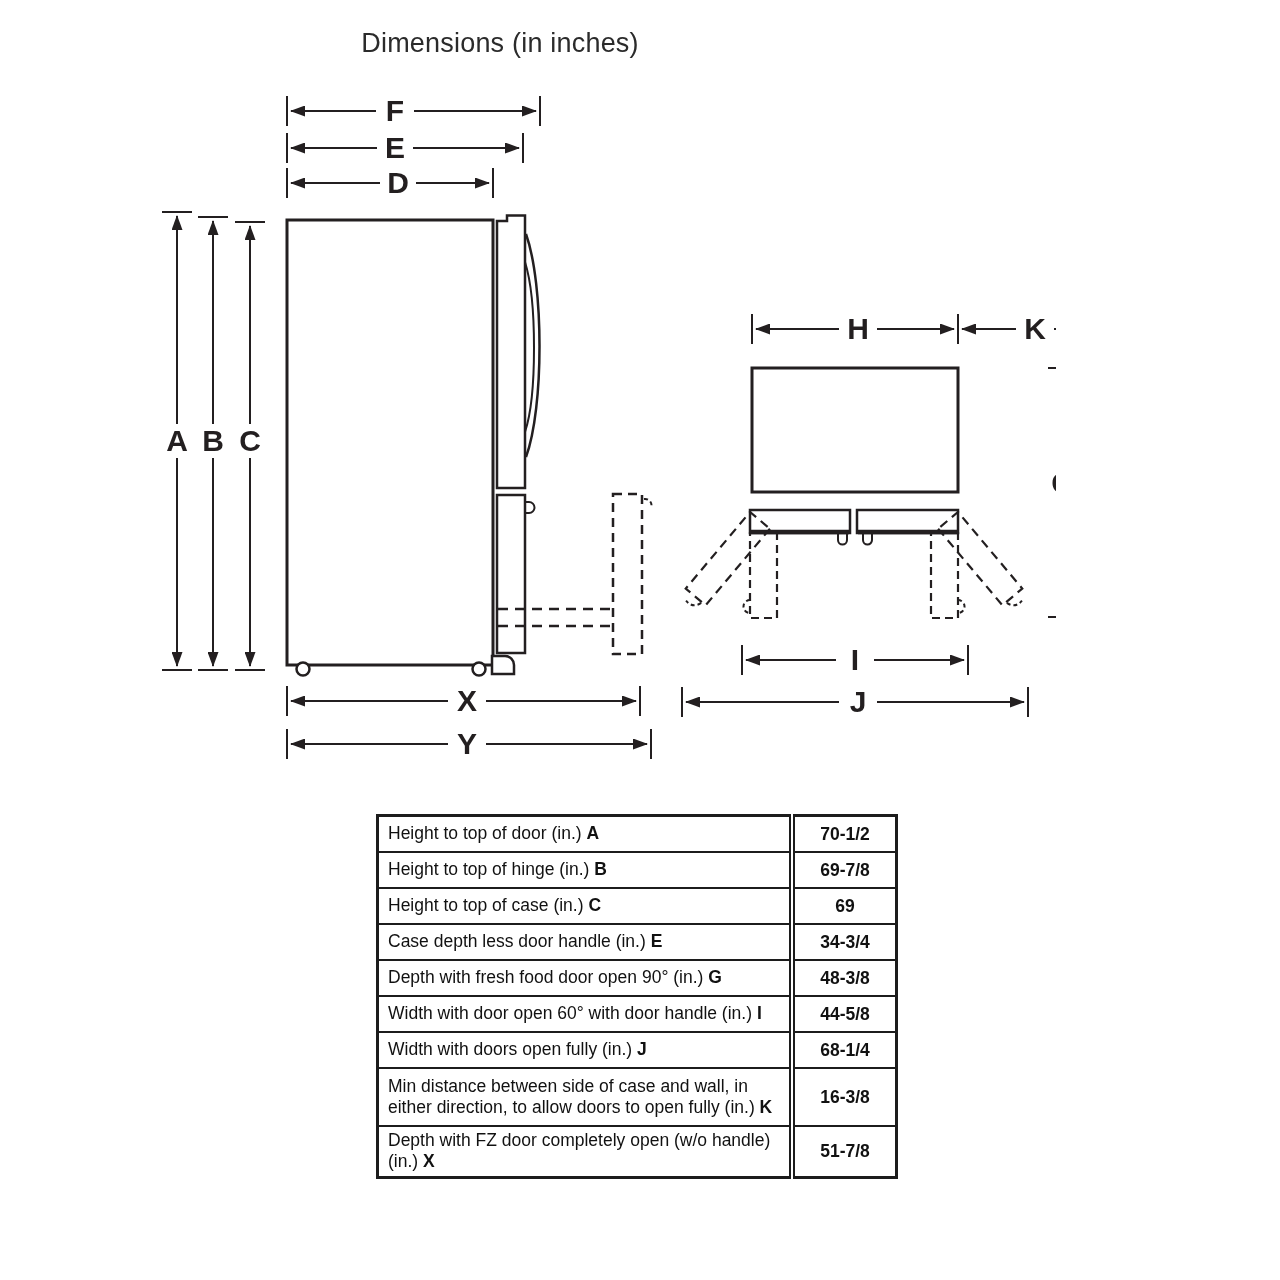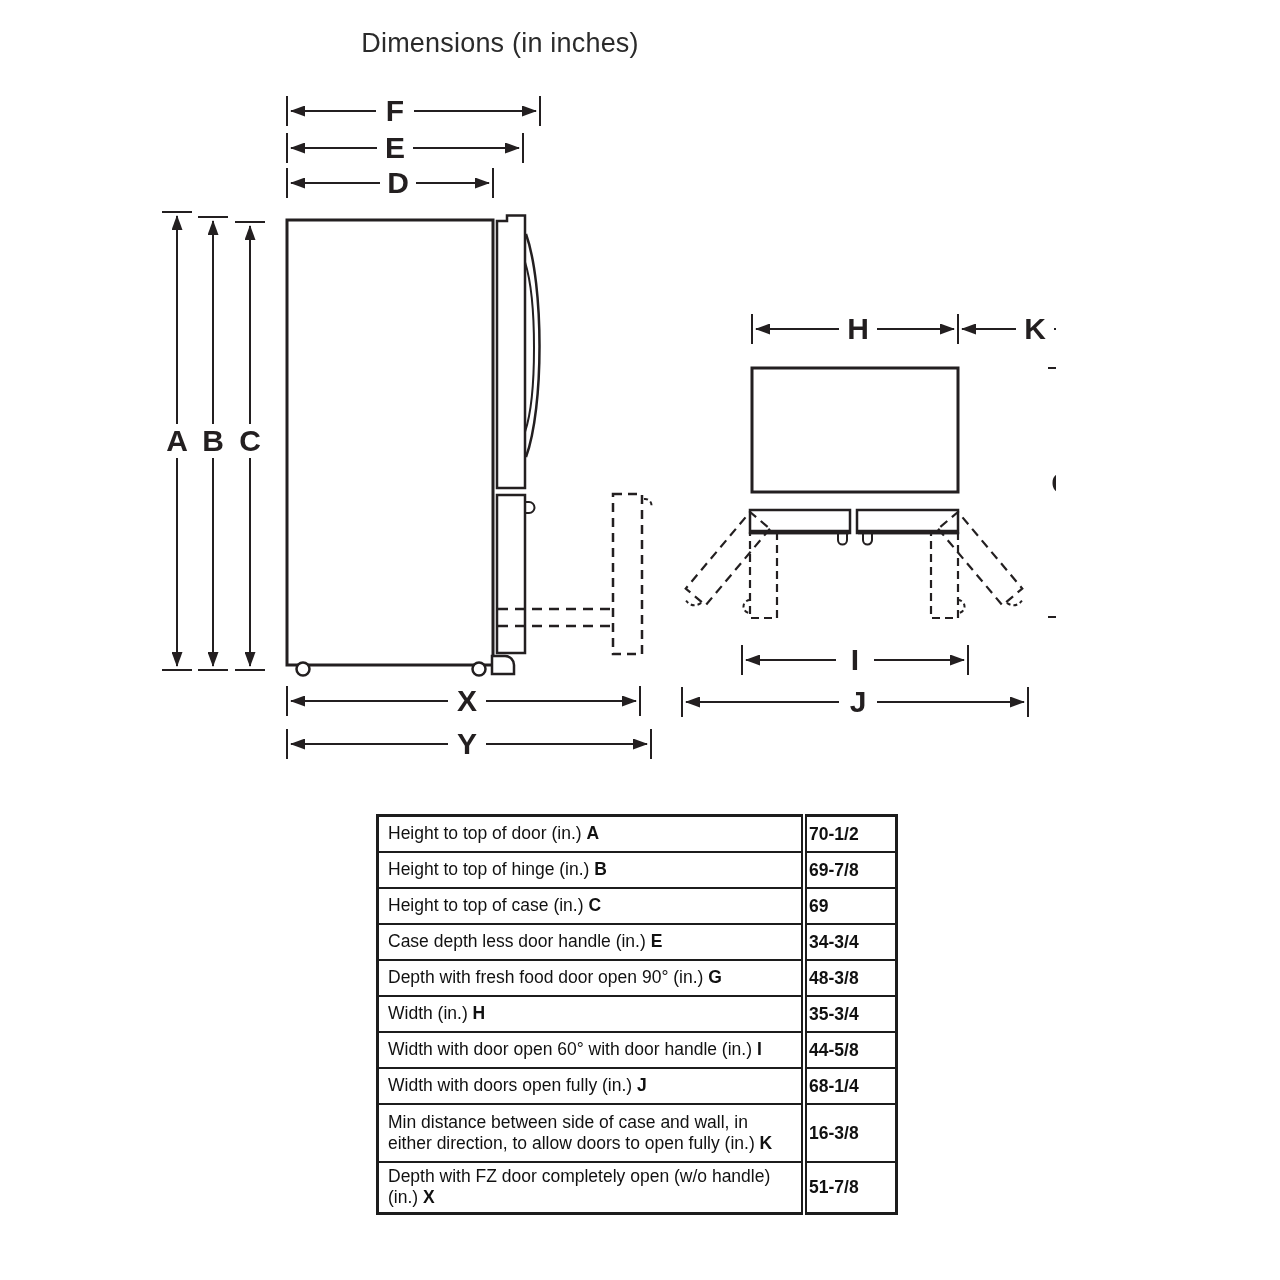--- a/index.html
+++ b/index.html
@@ -18,22 +18,22 @@
   #diagram { position:absolute; top:0; left:0; }
   
   #spec-table {
     position:absolute; left:376px; top:814px; width:522px;
     border-collapse:collapse; font-size:17.5px; color:#111;
   }
   #spec-table, #spec-table td { border:2px solid #1c1c1c; }
   #spec-table { border-width:3px; }
   #spec-table td.lbl { padding:3px 12px 3px 9px; height:28px; line-height:1.22; }
   #spec-table td.val {
-    border-left:6px double #1c1c1c; width:84px; text-align:left;
-    font-weight:bold; padding:3px 2px;
+    border-left:6px double #1c1c1c; width:84px; text-align:center;
+    font-weight:bold; padding:3px 8px;
   }
   #spec-table tr.tall td.lbl { height:50px; }
   #spec-table tr.roomy td { height:37px; }
   #spec-table b { font-weight:bold; }
   #caption {
     position:absolute; left:28px; top:1244px; width:1226px;
     font-size:24px; color:#3b3b3b;
   }
 </style>
 </head>
@@ -227,24 +227,20 @@
       </tr>
       <tr>
         <td class="lbl"><span>Case depth less door handle (in.) </span><b>E</b></td>
         <td class="val">34-3/4</td>
       </tr>
       <tr>
         <td class="lbl"><span>Depth with fresh food door open 90° (in.) </span><b>G</b></td>
         <td class="val">48-3/8</td>
       </tr>
       <tr>
-        <td class="lbl"><span>Width (in.) </span><b>H</b></td>
-        <td class="val">35-3/4</td>
-      </tr>
-      <tr>
         <td class="lbl"><span>Width with door open 60° with door handle (in.) </span><b>I</b></td>
         <td class="val">44-5/8</td>
       </tr>
       <tr>
         <td class="lbl"><span>Width with doors open fully (in.) </span><b>J</b></td>
         <td class="val">68-1/4</td>
       </tr>
       <tr class="tall">
         <td class="lbl"><span>Min distance between side of case and wall, in either direction, to allow doors to open fully (in.) </span><b>K</b></td>
         <td class="val">16-3/8</td>

